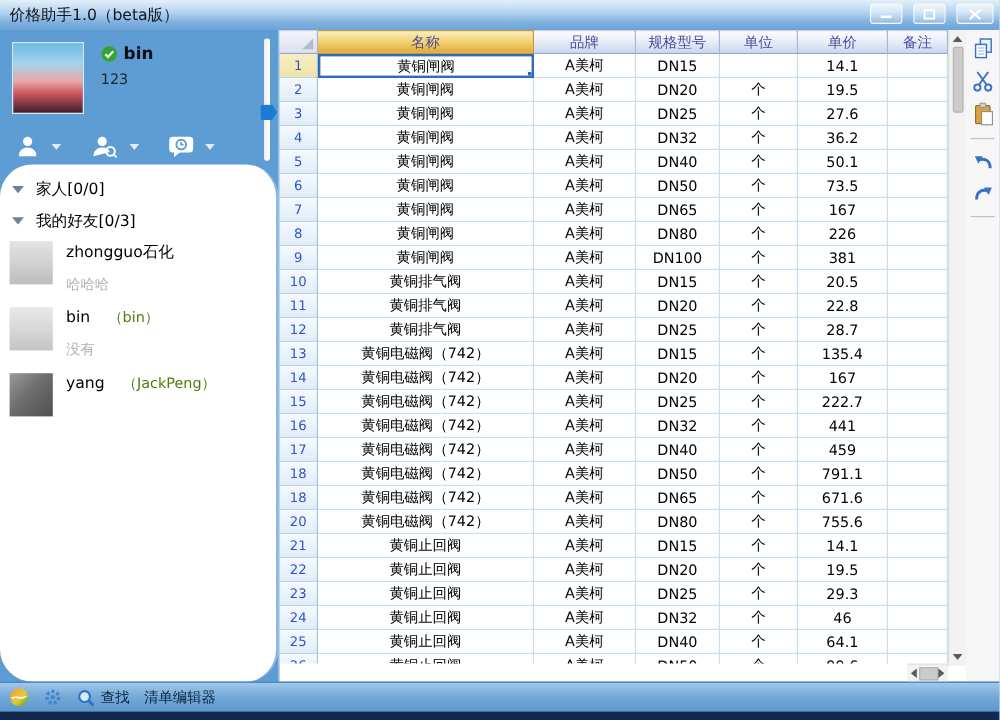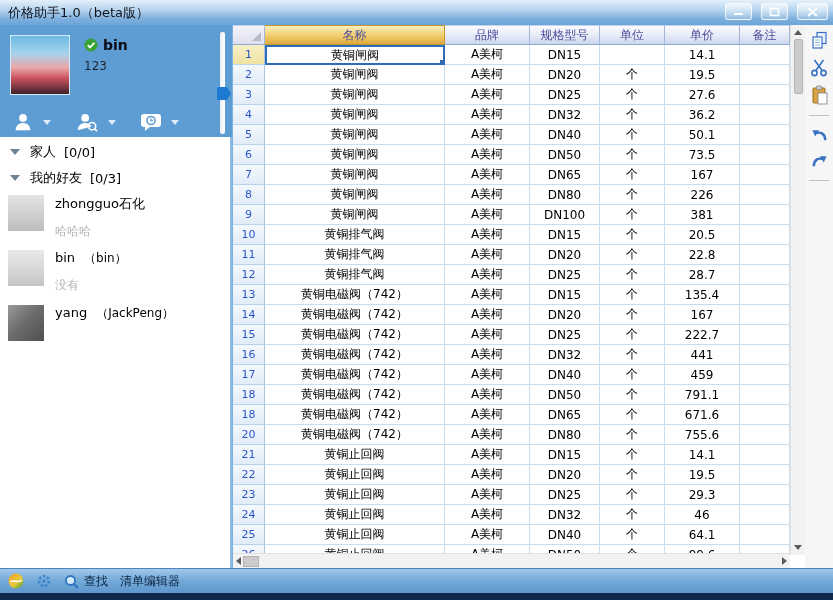--- a/index.html
+++ b/index.html
@@ -29,36 +29,36 @@
   .uname { font-size:14px; font-weight:bold; color:#0c0c14; }
   .usig { position:absolute; left:84px; top:34px; font-size:12px; color:#1c2430; }
   .ptools { position:absolute; left:12px; top:86px; display:flex; align-items:center; }
   .ptool { display:flex; align-items:center; gap:9px; margin-right:24px; cursor:pointer; }
   .dd { width:0; height:0; border-left:4px solid transparent; border-right:4px solid transparent; border-top:5px solid #dfecf8; }
   .slider-track { position:absolute; right:7px; top:7px; width:5px; height:102px; border-radius:2px;
     background:linear-gradient(90deg,#e9eef3,#ffffff); }
   .slider-handle { position:absolute; right:1px; top:62px; width:14px; height:13px; background:#1d7ad2; border-radius:2px;
     clip-path:polygon(0 0,70% 0,100% 50%,70% 100%,0 100%); }
 
-  .list { flex:1; background:#fff; border-right:2px solid #8cb9e4; padding-top:2px; overflow:hidden; }
+  .list { flex:1; background:#fff; border-right:2px solid #8cb9e4; padding-top:8px; overflow:hidden;border-radius:27px; }
   .group { height:26px; display:flex; align-items:center; padding-left:10px; font-size:13px; color:#000; cursor:pointer; }
   .tri-down { width:0; height:0; border-left:5px solid transparent; border-right:5px solid transparent; border-top:6px solid #708196; margin-right:10px; }
-  .gcount { margin-left:8px; }
+  .gcount { margin-left:0; }
   .friend { height:55px; display:flex; padding:4px 0 0 8px; cursor:pointer; }
   .favatar { width:36px; height:36px; flex:0 0 36px; margin-right:11px; }
   .fav1 { background:linear-gradient(180deg,#e3e3e3 0%,#cfcfcf 55%,#bdbdbd 100%); }
   .fav2 { background:linear-gradient(180deg,#e8e8e8 0%,#d8d8d8 50%,#c4c4c4 100%); }
   .fav3 { background:linear-gradient(135deg,#9a9a9a 0%,#6e6e6e 45%,#4f4f4f 100%); }
   .fline1 { display:flex; align-items:baseline; }
   .fname { font-size:13px; color:#000; }
-  .falias { font-size:12px; color:#000000; margin-left:9px; }
+  .falias { font-size:12px; color:#4d7c0f; margin-left:15px; }
   .fsig { font-size:12px; color:#b2b2b2; margin-top:10px; }
 
   
-  .table-area { width:558px; flex:0 0 558px; background:#fff; display:flex; flex-direction:column; border-left:1px solid #7fb0de; }
+  .table-area { width:558px; flex:0 0 558px; background:#fff; display:flex; flex-direction:column; border-left:1px solid #7fb0de;align-items:flex-end; }
   .grid-header { height:20px; flex:0 0 20px; display:flex; }
   .hcell { border-right:1px solid #a3b8d6; border-bottom:1px solid #8ea9cf; border-top:1px solid #c6d4ea;
     background:linear-gradient(180deg,#fbfcff 0%,#e7ecf8 50%,#ccd7ed 100%);
     color:#4c4c9a; font-size:12px; display:flex; align-items:center; justify-content:center;
     white-space:nowrap; overflow:hidden; cursor:pointer; }
   .hcell.corner { width:32px; position:relative;
     background:linear-gradient(180deg,#f4f4fb,#dfdfee); }
   .hcell.corner::after { content:""; position:absolute; right:3px; bottom:3px; width:0; height:0;
     border-left:9px solid transparent; border-bottom:9px solid #b4bccb; }
   .hcell.sel { background:linear-gradient(180deg,#fbeec0 0%,#f0cd6a 55%,#dfa93f 100%); border-color:#c6972f; }

